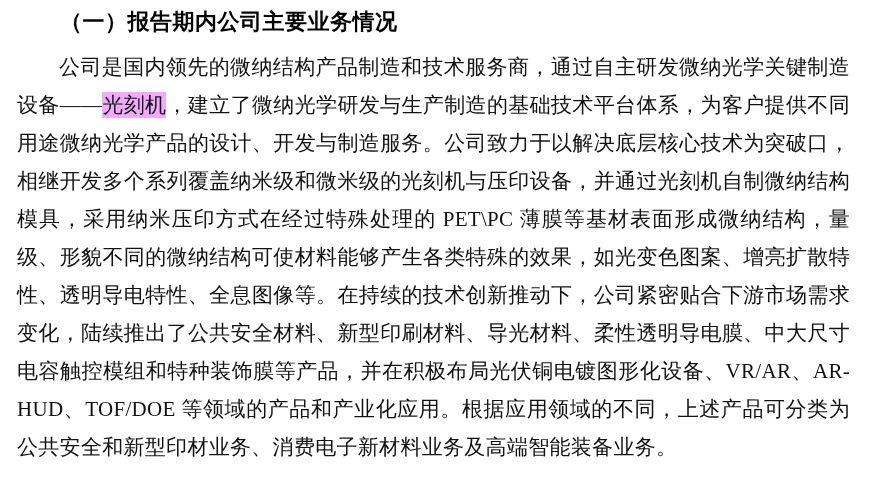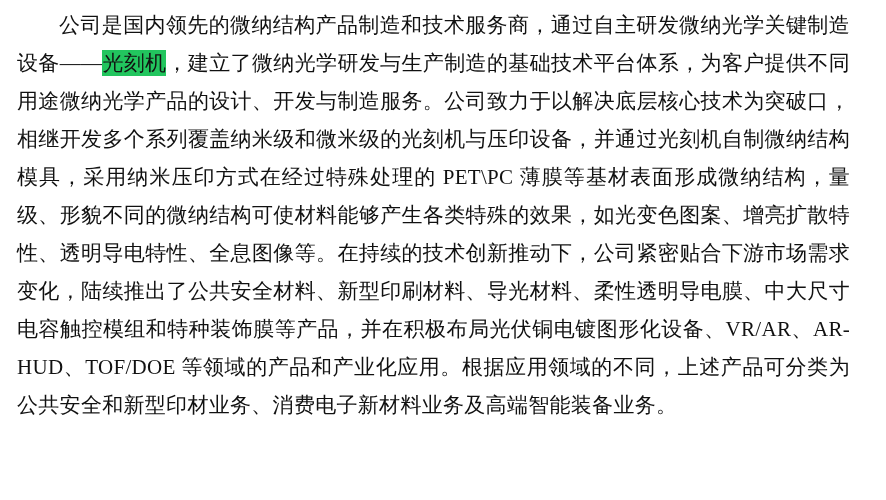--- a/index.html
+++ b/index.html
@@ -32,23 +32,24 @@
     margin: 0;
     font-family: "Liberation Serif", "DejaVu Serif", serif;
     font-size: 21px;
     line-height: 38px;
     text-align: justify;
     text-indent: 2em;              
     color: #111111;
     letter-spacing: 0.3px;
   }
   .hl {
-    background: #22c55e;           
+    background: #f0abfc;           
     color: #111111;
     padding: 1px 0;
   }
 </style>
 </head>
 <body>
 
 <div class="page">
+  <h2 class="heading">（一）报告期内公司主要业务情况</h2>
   <p class="para"><span>公司是国内领先的微纳结构产品制造和技术服务商，通过自主研发微纳光学关键制造设备——</span><mark class="hl">光刻机</mark><span>，建立了微纳光学研发与生产制造的基础技术平台体系，为客户提供不同用途微纳光学产品的设计、开发与制造服务。公司致力于以解决底层核心技术为突破口，相继开发多个系列覆盖纳米级和微米级的光刻机与压印设备，并通过光刻机自制微纳结构模具，采用纳米压印方式在经过特殊处理的 PET\PC 薄膜等基材表面形成微纳结构，量级、形貌不同的微纳结构可使材料能够产生各类特殊的效果，如光变色图案、增亮扩散特性、透明导电特性、全息图像等。在持续的技术创新推动下，公司紧密贴合下游市场需求变化，陆续推出了公共安全材料、新型印刷材料、导光材料、柔性透明导电膜、中大尺寸电容触控模组和特种装饰膜等产品，并在积极布局光伏铜电镀图形化设备、VR/AR、AR-HUD、TOF/DOE 等领域的产品和产业化应用。根据应用领域的不同，上述产品可分类为公共安全和新型印材业务、消费电子新材料业务及高端智能装备业务。</span></p>
 </div>
 
 </body></html>

